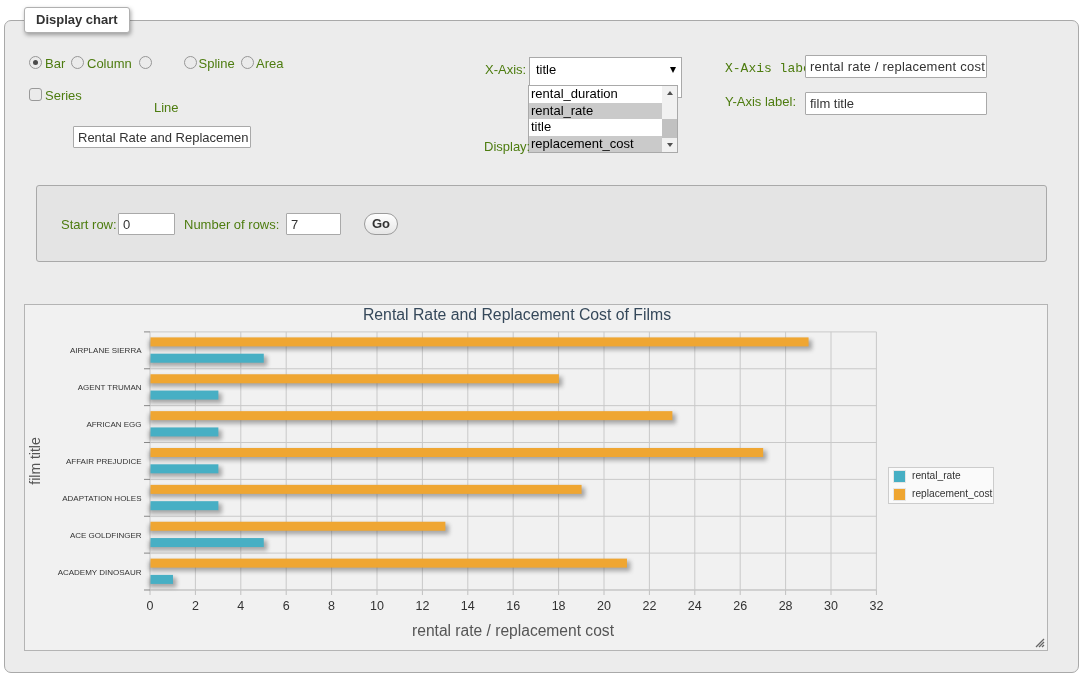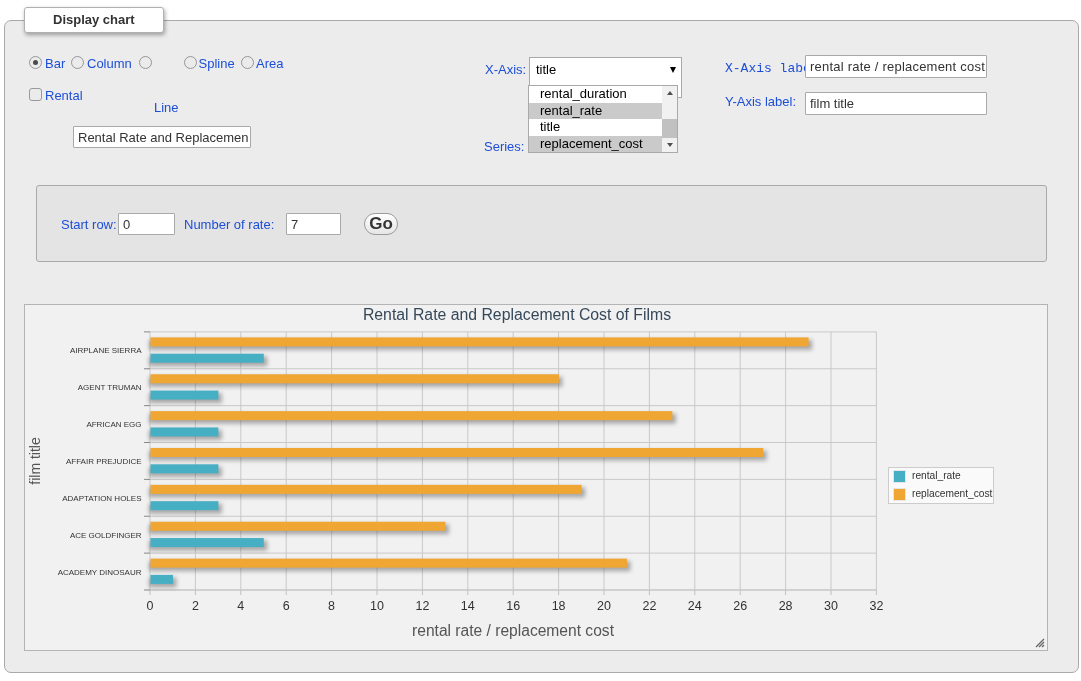--- a/index.html
+++ b/index.html
@@ -1,51 +1,51 @@
 <!DOCTYPE html>
 <html><head>
 <meta charset="utf-8">
 <style>
 * { margin:0; padding:0; box-sizing:border-box; }
 html,body { width:1081px; height:681px; background:#fff; font-family:"Liberation Sans", sans-serif; overflow:hidden; }
 .abs { position:absolute; }
 #fieldset { left:4px; top:20px; width:1075px; height:653px; background:#ececec; border:1px solid #a9a9a9; border-radius:7px; }
-#legendbox { left:24px; top:7px; height:26px; background:#fff; border:1px solid #b0b0b0; border-radius:3px; box-shadow:1px 2px 4px rgba(0,0,0,0.35); font-size:13px; font-weight:bold; color:#333; line-height:24px; padding:0 28px; }
-.lbl { font-size:13px; color:#1d4ed8; white-space:nowrap; }
+#legendbox { left:24px; top:7px; height:26px; background:#fff; border:1px solid #b0b0b0; border-radius:3px; box-shadow:1px 2px 4px rgba(0,0,0,0.35); font-size:13px; font-weight:bold; color:#333; line-height:24px; padding:0 11px; }
+.lbl { font-size:13px; color:#4d7c0f; white-space:nowrap; }
 .radio { width:13px; height:13px; border-radius:50%; border:1px solid #979797; background:#ebebeb; }
 .radio.on::after { content:""; position:absolute; width:5px; height:5px; margin:3px; border-radius:50%; background:#4a4a4a; display:block; }
 .checkbox { width:13px; height:13px; border:1px solid #999; background:#ebebeb; border-radius:3px; }
 input.txt { position:absolute; border:1px solid #a9a9a9; background:#fff; font-family:"Liberation Sans",sans-serif; font-size:13px; color:#333; padding:0 0 0 4px; border-radius:1px; }
 .selbox { background:#fff; border:1px solid #a9a9a9; }
 .selarrow { width:0; height:0; border-left:3.5px solid transparent; border-right:3.5px solid transparent; border-top:6px solid #000; }
 #toolbar { left:36px; top:185px; width:1011px; height:77px; background:#e4e4e4; border:1px solid #a9a9a9; border-radius:3px; }
-#gobtn { left:364px; top:213px; width:34px; height:22px; border:1px solid #9b9b9b; border-radius:11px; background:linear-gradient(#fefefe,#e6e6e6); font-size:17px; font-weight:bold; color:#333; text-align:center; line-height:20px; }
+#gobtn { left:364px; top:213px; width:34px; height:22px; border:1px solid #9b9b9b; border-radius:11px; background:linear-gradient(#fefefe,#e6e6e6); font-size:13px; font-weight:bold; color:#333; text-align:center; line-height:20px; }
 #chartbox { left:24px; top:304px; width:1024px; height:347px; background:#f1f1f1; border:1px solid #b4b4b4; }
 .sb-btn { position:absolute; left:0; width:15px; height:15px; background:#f1f1f1; }
-.listitem { height:16.5px; line-height:16.5px; font-size:13px; color:#000; padding-left:11px; }
+.listitem { height:16.5px; line-height:16.5px; font-size:13px; color:#000; padding-left:2px; }
 .sel { background:#cacaca; }
 </style>
 </head>
 <body>
 <div class="abs" id="fieldset"></div>
 <div class="abs" id="legendbox">Display chart</div>
 
 <div class="abs radio on" style="left:28.5px; top:56px;"></div>
 <div class="abs lbl" style="left:45px; top:56px;">Bar</div>
 <div class="abs radio" style="left:71px; top:56px;"></div>
 <div class="abs lbl" style="left:87px; top:56px;">Column</div>
 <div class="abs radio" style="left:139px; top:56px;"></div>
 <div class="abs lbl" style="left:154px; top:56px;margin-top:44px;">Line</div>
 <div class="abs radio" style="left:183.5px; top:56px;"></div>
 <div class="abs lbl" style="left:198.5px; top:56px;">Spline</div>
 <div class="abs radio" style="left:240.5px; top:56px;"></div>
 <div class="abs lbl" style="left:256px; top:56px;">Area</div>
 
 <div class="abs checkbox" style="left:28.5px; top:87.7px;"></div>
-<div class="abs lbl" style="left:45px; top:87.5px;">Rental</div>
+<div class="abs lbl" style="left:45px; top:87.5px;">Series</div>
 
 <input class="txt" style="left: 31px; top: 126px; width: 178px; height: 22px; margin-left: 42px;" value="Rental Rate and Replacemen">
 
 <div class="abs lbl" style="left:485px; top:62px;">X-Axis:</div>
 <div class="abs selbox" style="left:529px; top:57px; width:153px; height:41px;">
   <div class="abs" style="left:6px; top:4px; font-size:13px; color:#000;">title</div>
   <div class="abs selarrow" style="right:5px; top:8.5px;"></div>
 </div>
 
 <div class="abs selbox" style="left:528px; top:85px; width:150px; height:68px;">
@@ -58,31 +58,31 @@
   <div class="abs" style="right:0; top:0; width:15px; height:66px; background:#f1f1f1;">
     <div class="sb-btn" style="top:0;">
         <div style="width:0;height:0;border-left:3.5px solid transparent;border-right:3.5px solid transparent;border-bottom:4px solid #505050;margin:5px auto 0;"></div>
       </div>
     <div class="sb-btn" style="bottom:0;">
         <div style="width:0;height:0;border-left:3.5px solid transparent;border-right:3.5px solid transparent;border-top:4px solid #505050;margin:6px auto 0;"></div>
       </div>
     <div class="abs" style="left:0; top:33px; width:15px; height:19px; background:#c1c1c1;"></div>
   </div>
 </div>
-<div class="abs lbl" style="left:484px; top:139px;">Series:</div>
+<div class="abs lbl" style="left:484px; top:139px;">Display:</div>
 
 <div class="abs lbl" style="left:725px; top:61px;font-family:Liberation Mono, monospace;">X-Axis label:</div>
 <input class="txt" style="left: 805px; top: 55px; width: 182px; height: 23px; letter-spacing: 0.22px;" value="rental rate / replacement cost">
 <div class="abs lbl" style="left:725px; top:94px;">Y-Axis label:</div>
 <input class="txt" style="left: 805px; top: 92px; width: 182px; height: 23px;" value="film title">
 
 <div class="abs" id="toolbar"></div>
 <div class="abs lbl" style="left:61px; top:217px;">Start row:</div>
 <input class="txt" style="left: 118px; top: 213px; width: 57px; height: 22px;" value="0">
-<div class="abs lbl" style="left:184px; top:217px;">Number of rate:</div>
+<div class="abs lbl" style="left:184px; top:217px;">Number of rows:</div>
 <input class="txt" style="left: 286px; top: 213px; width: 55px; height: 22px;" value="7">
 <div class="abs" id="gobtn">Go</div>
 
 <div class="abs" id="chartbox"></div>
 <svg class="abs" style="left:25px; top:305px;" width="1022" height="345">
   <defs>
     <filter id="blur" x="-40%" y="-80%" width="180%" height="300%">
       <feGaussianBlur stdDeviation="2"></feGaussianBlur>
     </filter>
   </defs>

